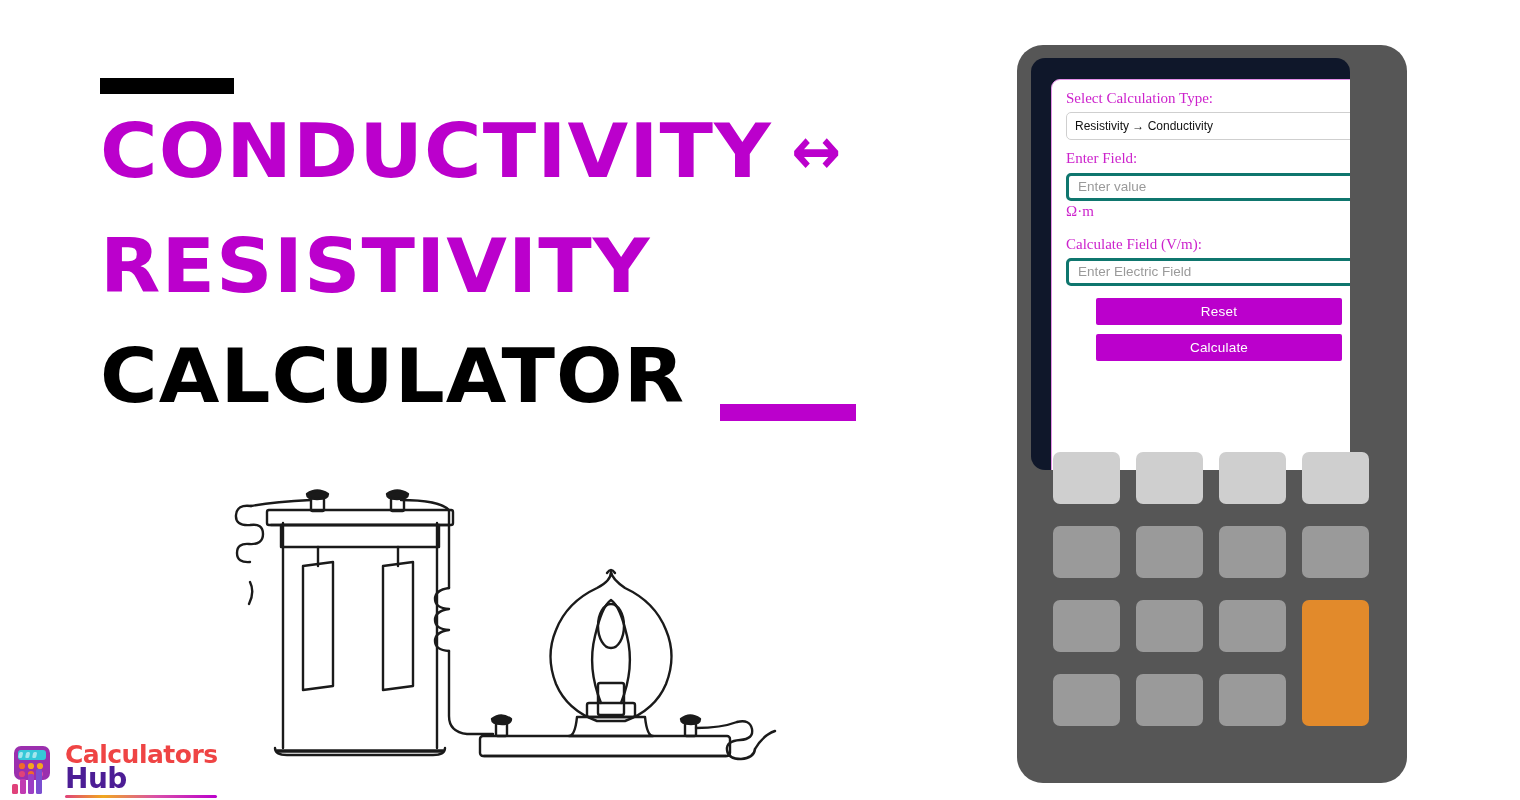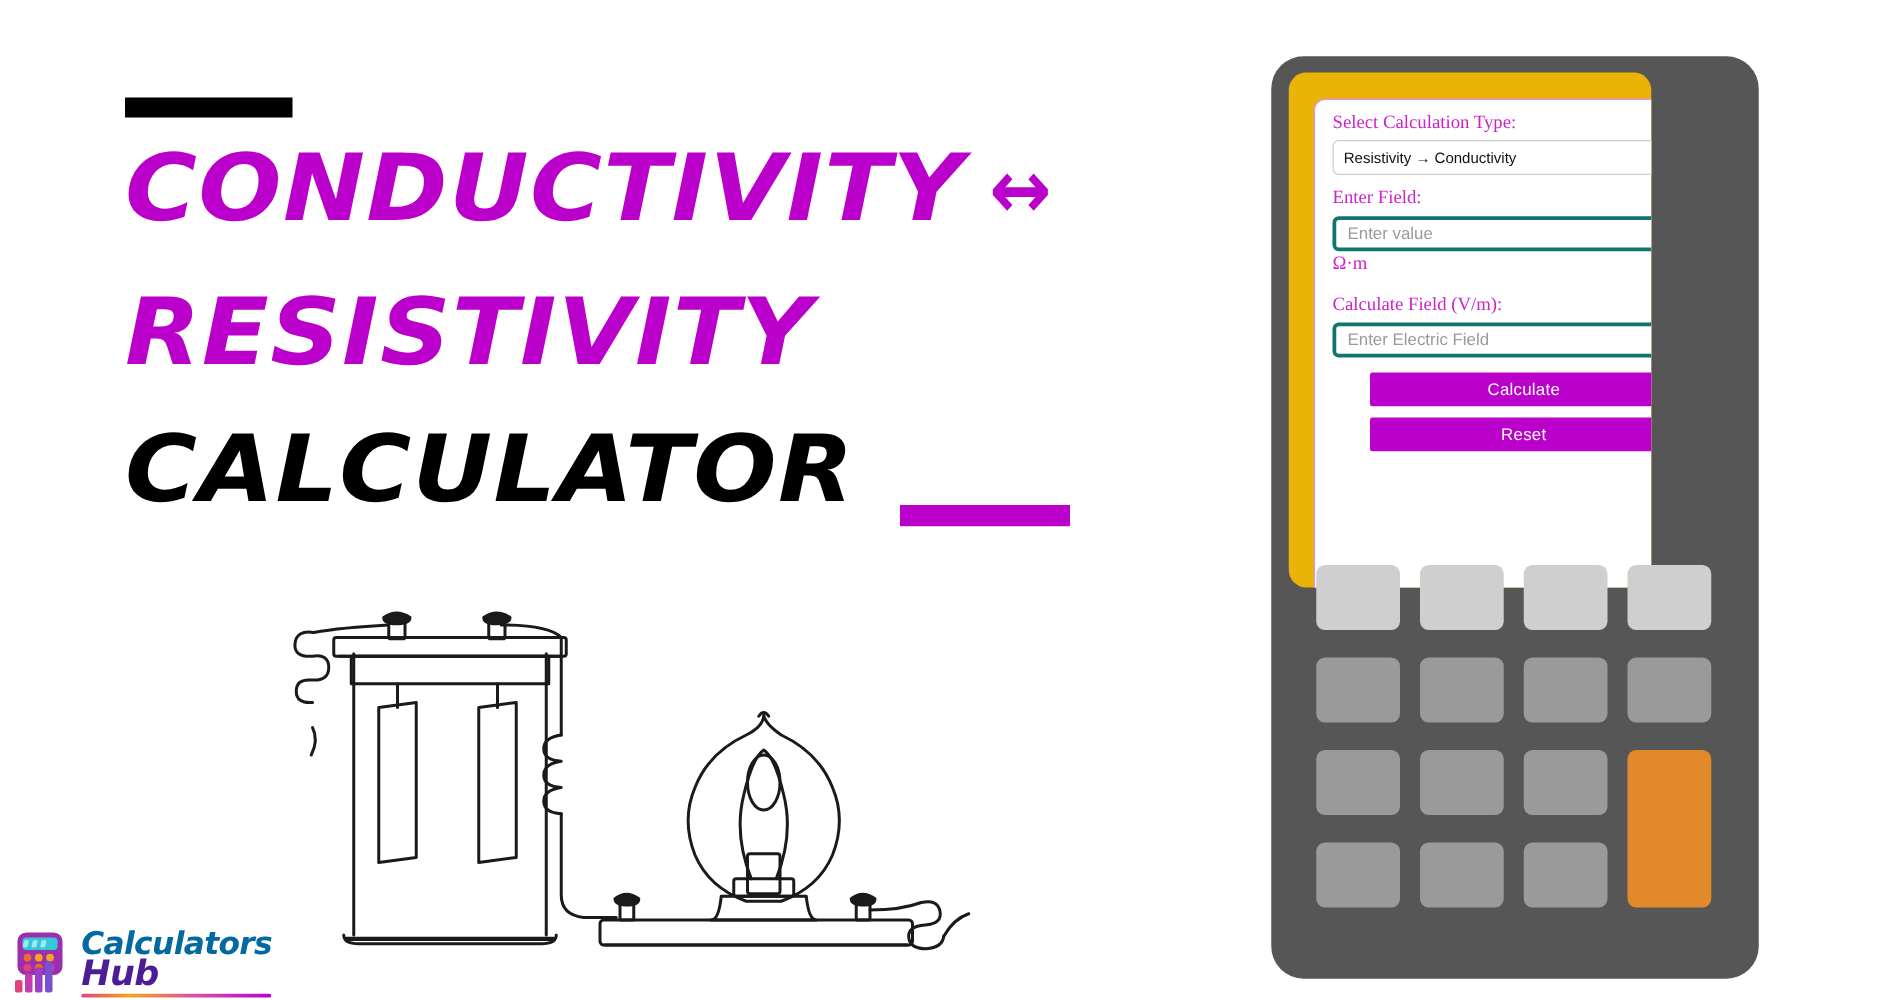--- a/index.html
+++ b/index.html
@@ -14,21 +14,21 @@
   }
 
   #page {
     position: relative;
     width: 1520px;
     height: 800px;
     background: #ffffff;
   }
 
   
-  .hero { position: absolute; left: 0; top: 0; width: 990px; height: 800px; font-style: italic; }
+  .hero { position: absolute; left: 0; top: 0; width: 990px; height: 800px; }
 
   .accent-bar-top {
     position: absolute;
     left: 100px; top: 78px;
     width: 134px; height: 16px;
     background: #000000;
   }
 
   .title-block {
     position: absolute;
@@ -82,21 +82,21 @@
     display: flex;
     align-items: center;
     gap: 7px;
   }
   .logo-mark { width: 50px; height: 52px; flex: none; }
   .logo-text { line-height: 1; }
   .logo-word-1 {
     font-family: "DejaVu Sans", sans-serif;
     font-weight: 700;
     font-size: 25px;
-    color: #0369a1;
+    color: #ef4444;
     letter-spacing: -0.5px;
     display: block;
   }
   .logo-word-2 {
     font-family: "DejaVu Sans", sans-serif;
     font-weight: 700;
     font-size: 28px;
     color: #4c1d95;
     letter-spacing: -0.5px;
     display: block;
@@ -114,22 +114,22 @@
     position: absolute;
     left: 1017px; top: 45px;
     width: 390px; height: 738px;
     background: #565656;
     border-radius: 26px;
   }
 
   .screen {
     position: absolute;
     left: 14px; top: 13px;
-    width: 290px; height: 412px;
-    background: #eab308;
+    width: 319px; height: 412px;
+    background: #0f172a;
     border-radius: 14px;
     overflow: hidden;
   }
 
   .form-card {
     position: absolute;
     left: 20px; top: 21px;
     width: 336px; height: 400px;
     border: 1.5px solid #e38fe8;
     border-radius: 9px;
@@ -358,22 +358,22 @@
 
 
         <div class="gap-12"></div>
 
         <label class="field-label">Calculate Field (V/m):</label>
         <input class="calc-input" type="text" placeholder="Enter Electric Field" style="">
 
         <div class="gap-12"></div>
 
         <div class="btn-row">
+          <button class="calc-btn">Reset</button>
           <button class="calc-btn">Calculate</button>
-          <button class="calc-btn">Reset</button>
         </div>
       </div>
     </div>
 
     <div class="keypad">
       <button class="key light"></button>
       <button class="key light"></button>
       <button class="key light"></button>
       <button class="key light"></button>
 

